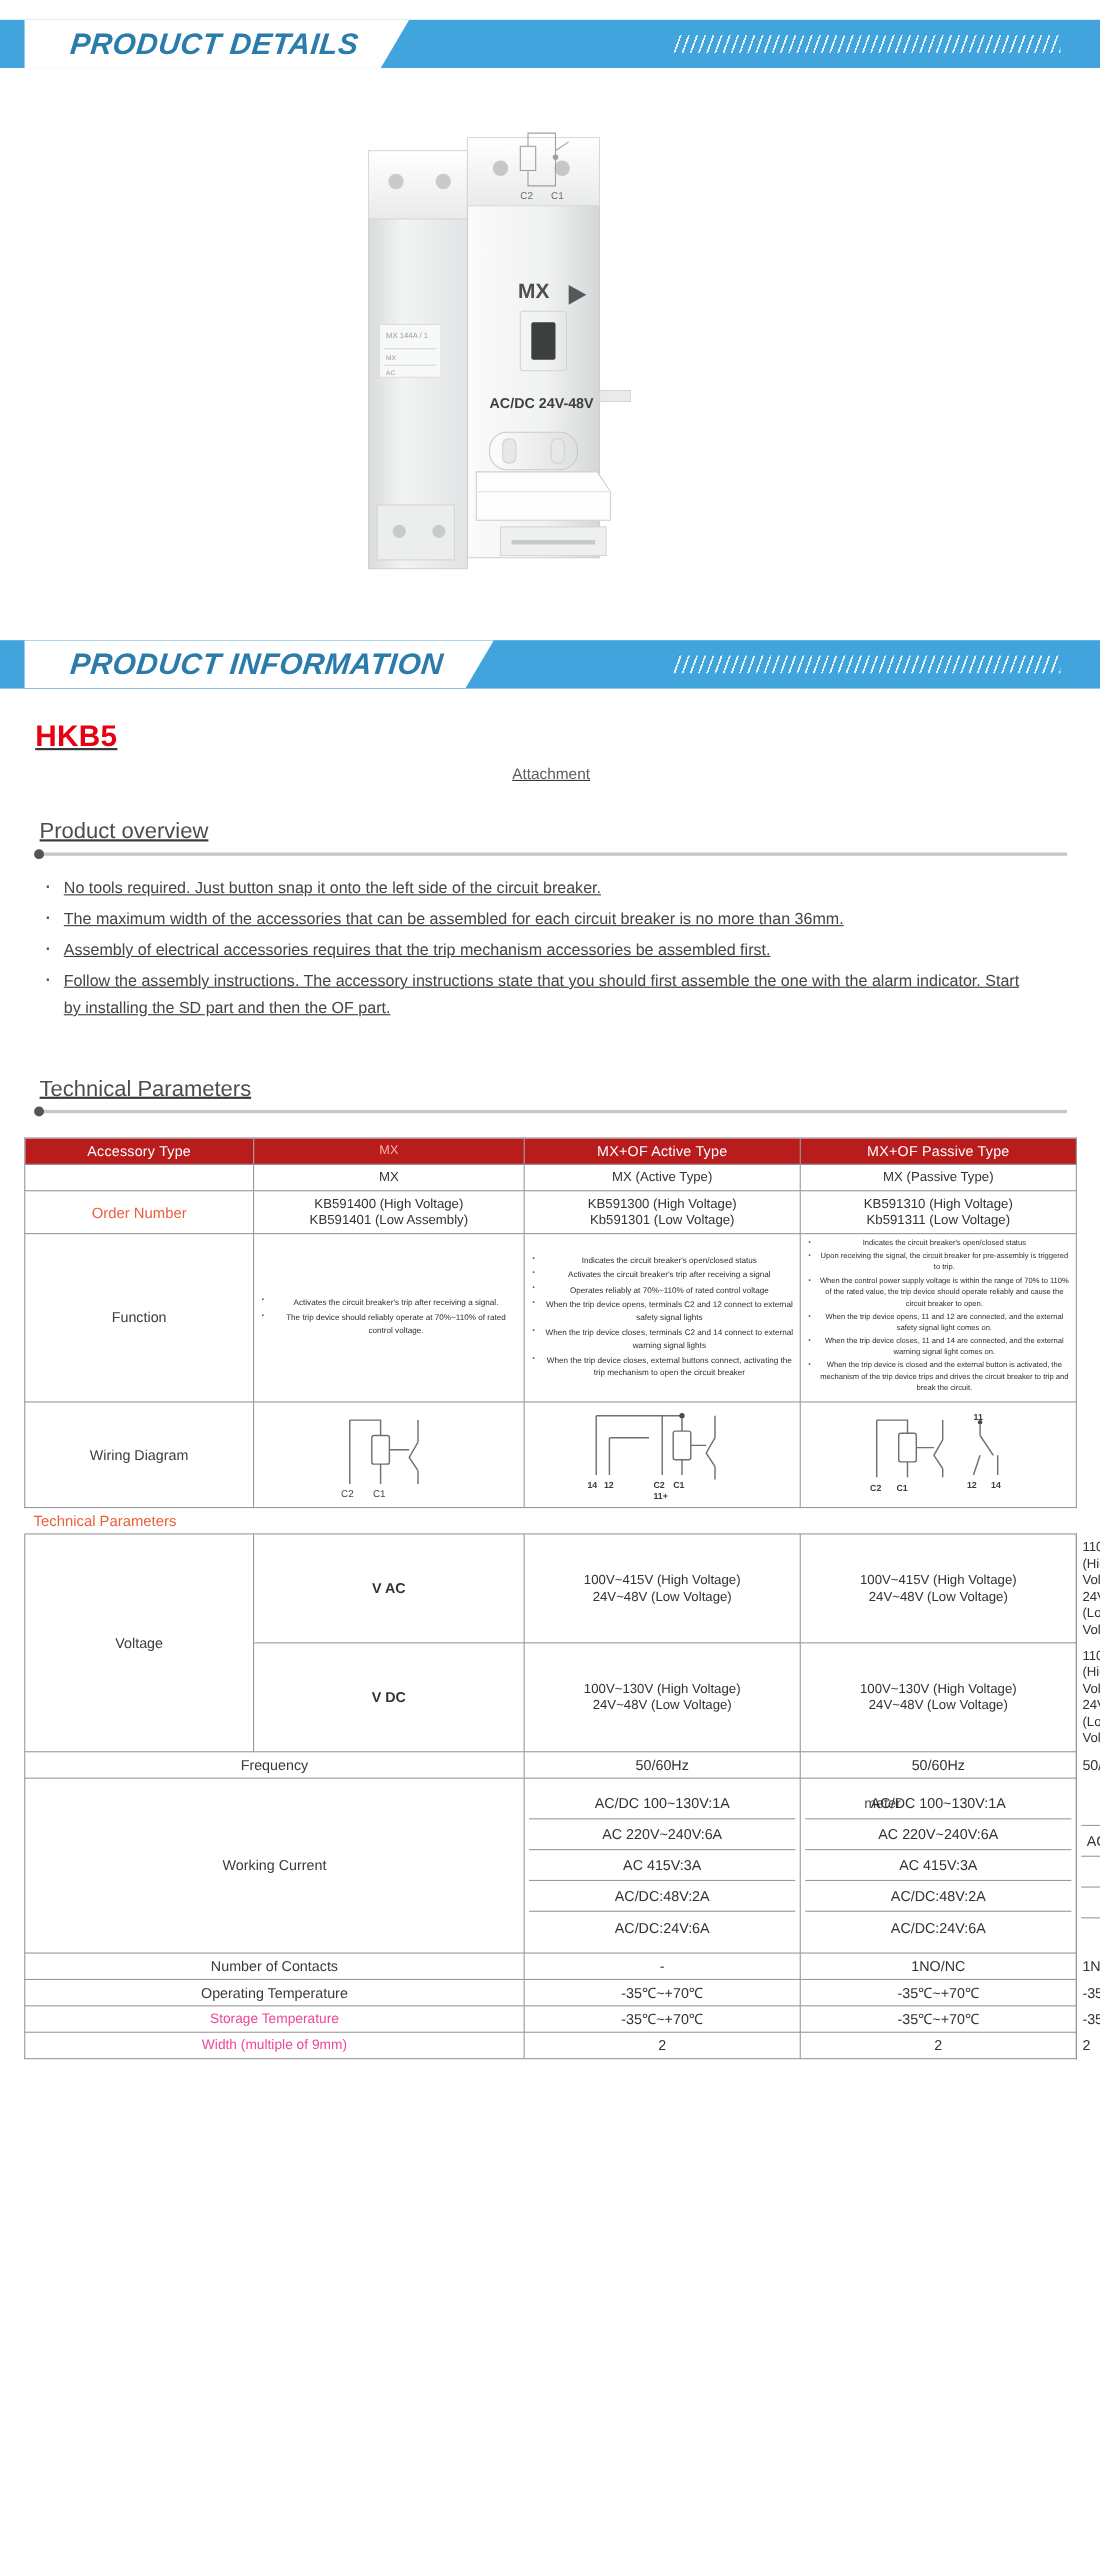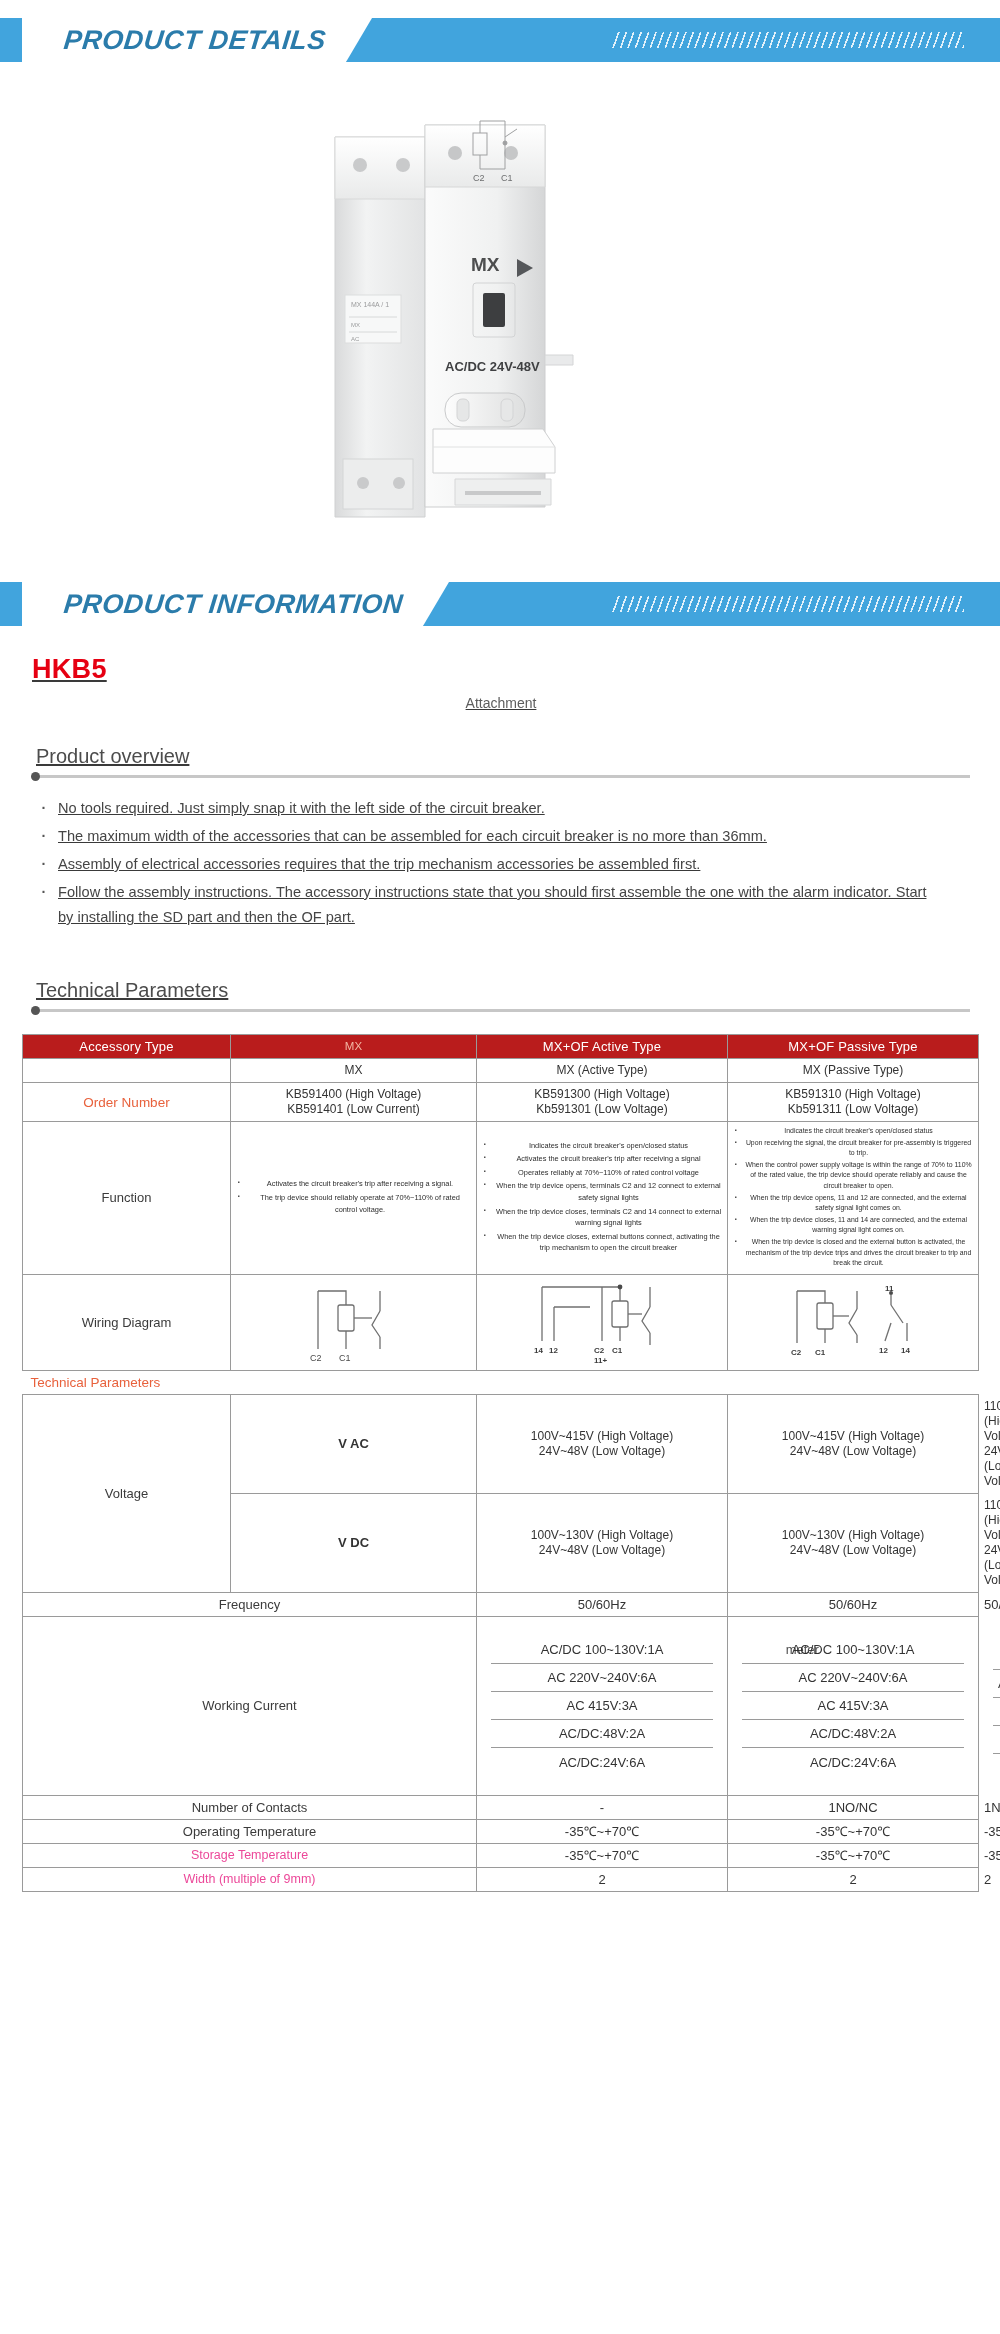--- a/index.html
+++ b/index.html
@@ -173,21 +173,21 @@
   td.fn li::before {
     content:"▪";
     position:absolute; left:2px; top:-1px;
     font-size:5.5px; color:#444;
   }
   td.fn.dense li { padding-left:11px; font-size:6.9px; line-height:10.6px; margin-bottom:1px; }
 
   td.cell-two { font-size:12px; line-height:17px; }
   td.cell-left { text-align:left; padding-left:9px; font-size:13px; }
   td.wire { padding:6px 0; height:96px; }
-  .sub-row { padding:14px !important;margin-left:20px; }
+  .sub-row { padding:4px !important;margin-left:20px; }
   .sub-row table { width:100%; border-collapse:collapse; }
   .sub-row table td { border:none; border-bottom:1px solid #9a9a9a; height:28px; }
   .sub-row table tr:last-child td { border-bottom:none; }
 
   .overlap { position:relative; display:inline-block; }
   .overlap .ghost {
     position:absolute; left:-6px; top:0;
     color:#2c2c2c; opacity:.85; white-space:nowrap;
   }
 
@@ -294,21 +294,21 @@
 <div class="info-wrap">
   <div class="model-name">HKB5</div>
   <div class="model-sub">Attachment</div>
 
   <div class="sec-head">
     <div class="sec-head-title">Product overview</div>
     <div class="sec-head-rule"></div>
   </div>
 
   <ul class="bullets">
-    <li>No tools required. Just simply snap it with the left side of the circuit breaker.</li>
+    <li>No tools required. Just button snap it onto the left side of the circuit breaker.</li>
     <li>The maximum width of the accessories that can be assembled for each circuit breaker is no more than 36mm.</li>
     <li>Assembly of electrical accessories requires that the trip mechanism accessories be assembled first.</li>
     <li>Follow the assembly instructions. The accessory instructions state that you should first assemble the one with the alarm indicator. Start by installing the SD part and then the OF part.</li>
   </ul>
 
   <div class="spacer-1"></div>
 
   <div class="sec-head">
     <div class="sec-head-title">Technical Parameters</div>
     <div class="sec-head-rule"></div>
@@ -336,21 +336,21 @@
       <td class="lbl"></td>
       <td class="cell-two">MX</td>
       <td class="cell-two">MX (Active Type)</td>
       <td class="cell-two">MX (Passive Type)</td>
     </tr>
 
     <tr>
       <td class="lbl-orange">Order Number</td>
       <td class="cell-two">
         <span>KB591400 (High Voltage)</span><br>
-        <span>KB591401 (Low Current)</span>
+        <span>KB591401 (Low Assembly)</span>
       </td>
       <td class="cell-two">
         <span>KB591300 (High Voltage)</span><br>
         <span>Kb591301 (Low Voltage)</span>
       </td>
       <td class="cell-two">
         <span>KB591310 (High Voltage)</span><br>
         <span>Kb591311 (Low Voltage)</span>
       </td>
     </tr>

